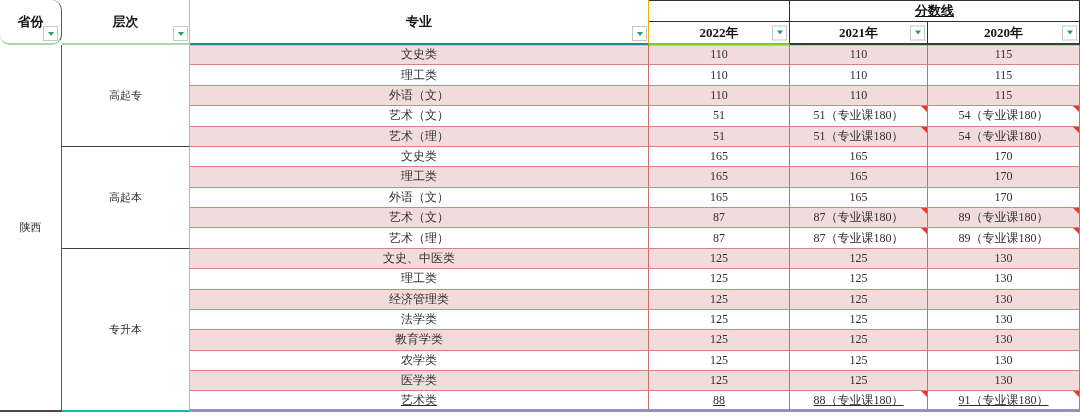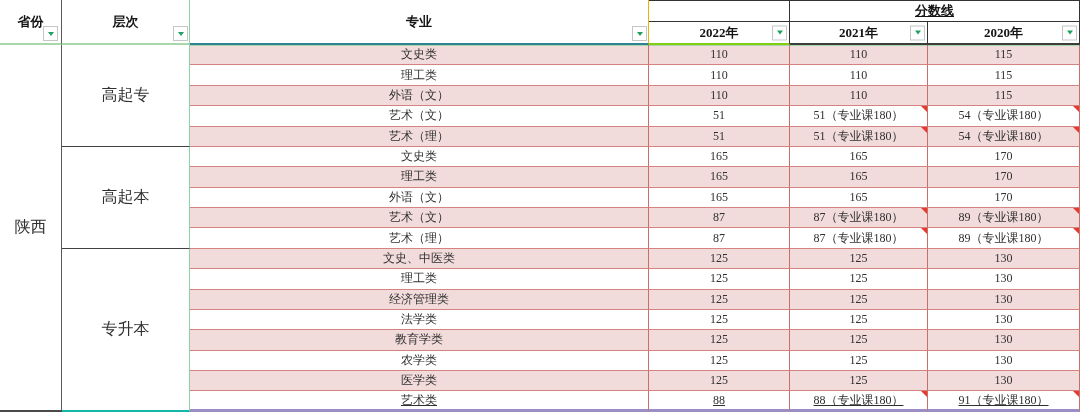--- a/index.html
+++ b/index.html
@@ -17,35 +17,35 @@
     text-align:center;vertical-align:middle;
   }
   thead tr.h1{height:22px;}
   thead tr.h2{height:23px;}
   tbody tr{height:20.39px;}
   tbody td{
     position:relative;background:#fff;font-size:12px;color:#303030;
     text-align:center;vertical-align:middle;white-space:nowrap;
   }
   
-  .th-a{border-right:1px solid #595959;border-bottom:2px solid #a6d8ab;}
+  .th-a{border-right:1px solid #595959;border-bottom:2px solid #a6d8ab;border-radius:10px;}
   .th-b{border-right:1px solid #8fd0a8;border-bottom:2px solid #a6d8ab;margin-top:28px;}
   .th-c{border-right:1px solid #eab308;border-bottom:2px solid #2e8294;}
   .th-d-empty{border-top:1px solid #333;border-right:1px solid #333;border-bottom:1px solid #333;}
   .th-score{border-top:1px solid #333;border-right:1px solid #333;border-bottom:1px solid #333;text-decoration:underline;}
   .th-y2022{border-right:1px solid #333;border-bottom:2px solid #84cc16;}
   .th-y2021{border-right:1px solid #333;border-bottom:2px solid #3d3d3d;text-align:center;}
   .th-y2020{border-right:1px solid #333;border-bottom:2px solid #3d3d3d;}
   
   .th-c::after,.th-y2022::after,.th-y2021::after,.th-y2020::after{
     content:"";position:absolute;left:0;right:0;bottom:-3px;height:1px;background:#a6d8ab;z-index:1;
   }
   
-  .td-a{border-right:1px solid #595959;border-bottom:2px solid #4a4a4a;font-size:16px;}
-  .td-b{border-right:1px solid #8fd0a8;border-bottom:1px solid #404040;font-size:16px;}
+  .td-a{border-right:1px solid #595959;border-bottom:2px solid #4a4a4a;font-size:11px;}
+  .td-b{border-right:1px solid #8fd0a8;border-bottom:1px solid #404040;font-size:11px;}
   .td-b-last{border-bottom:2px solid #14b8a6;}
   .td-c,.td-v{border-right:1px solid #c96f6a;border-bottom:1px solid #d5837f;}
   .pink{background:#f2dcdb;}
   .purple-bottom{border-bottom:3px solid #9b8ec4 !important;text-decoration:underline;}
   
   .note{
     position:absolute;top:0;right:0;width:0;height:0;
     border-top:6px solid #e8392e;border-left:6px solid transparent;
   }
   

